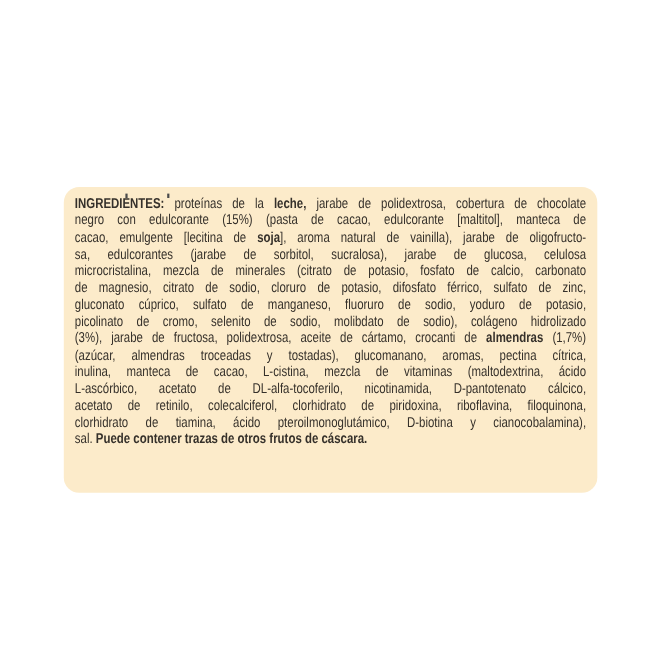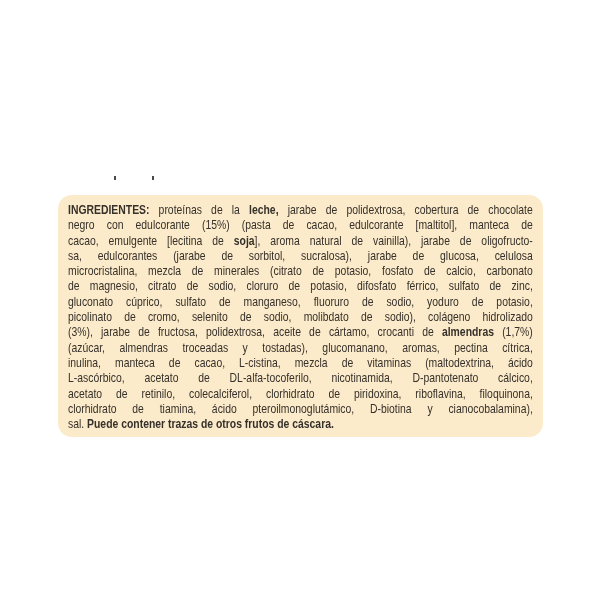--- a/index.html
+++ b/index.html
@@ -11,23 +11,23 @@
     position: relative;
     width: 600px;
     height: 600px;
     background: #ffffff;
     overflow: hidden;
     font-family: "Liberation Sans", sans-serif;
   }
   #label-box {
     position: absolute;
     left: 58px;
-    top: 195px;
+    top: 170px;
     width: 485px;
-    height: 242px;
+    height: 278px;
     background: #fcebca;
     border-radius: 14px;
     box-sizing: border-box;
     padding: 7px 10px 0 10px;
     overflow: hidden;
   }
   #ingredients-text {
     width: 581px;              
     transform: scaleX(0.8);    
     transform-origin: top left;

